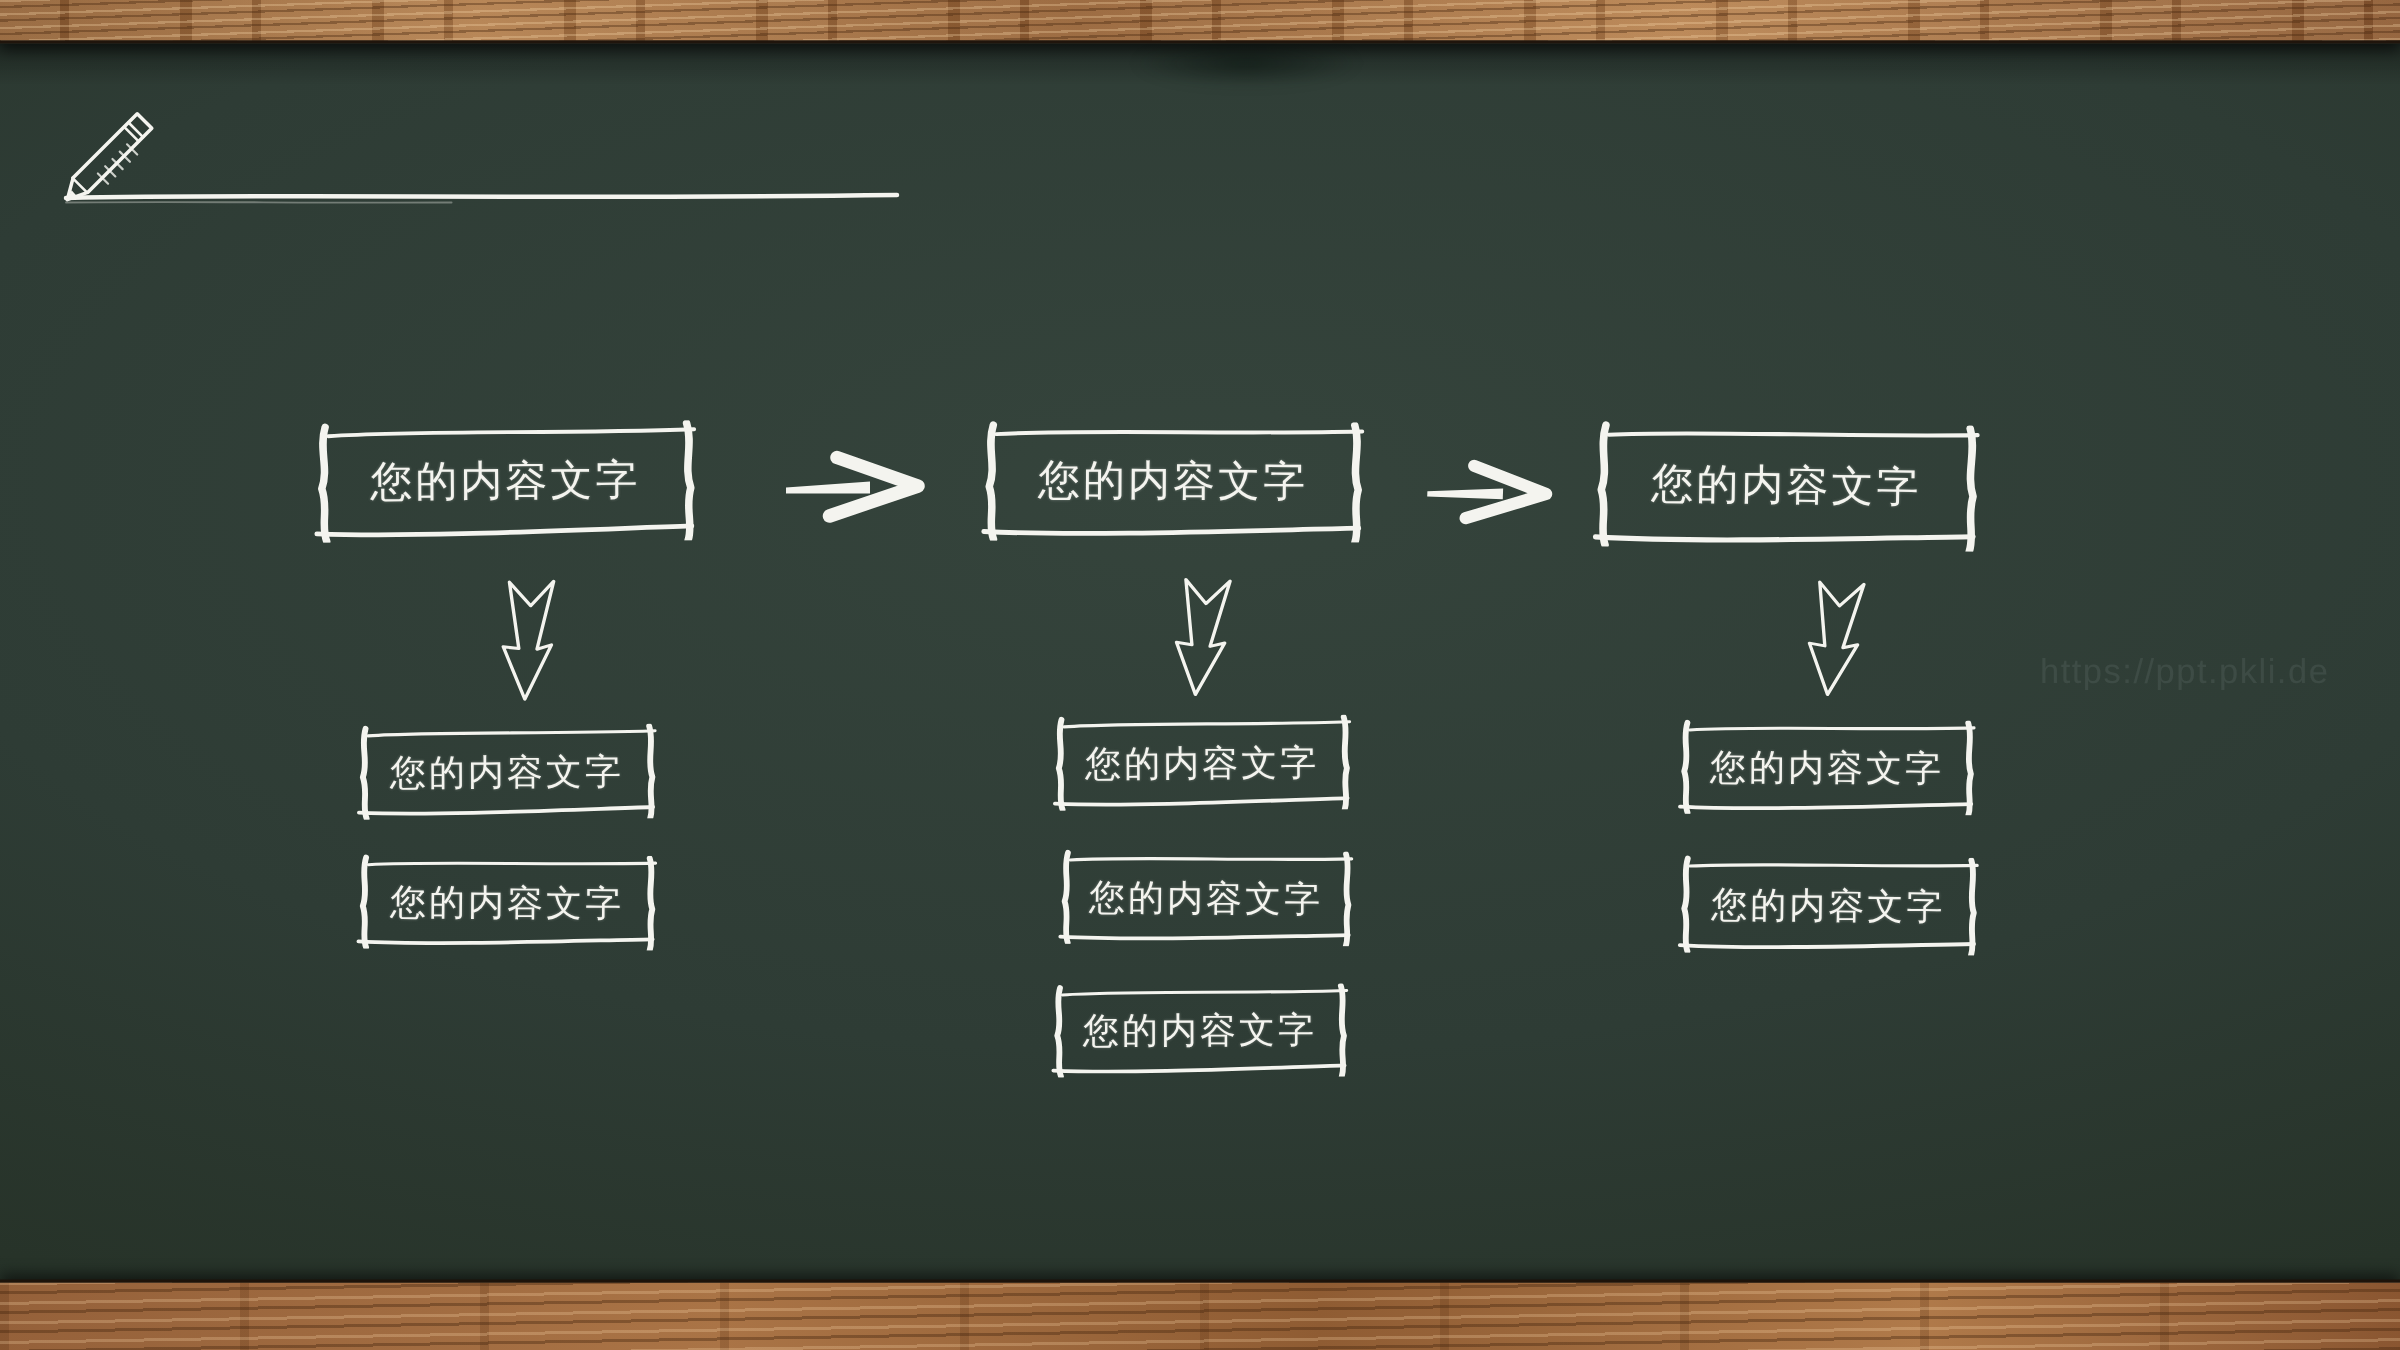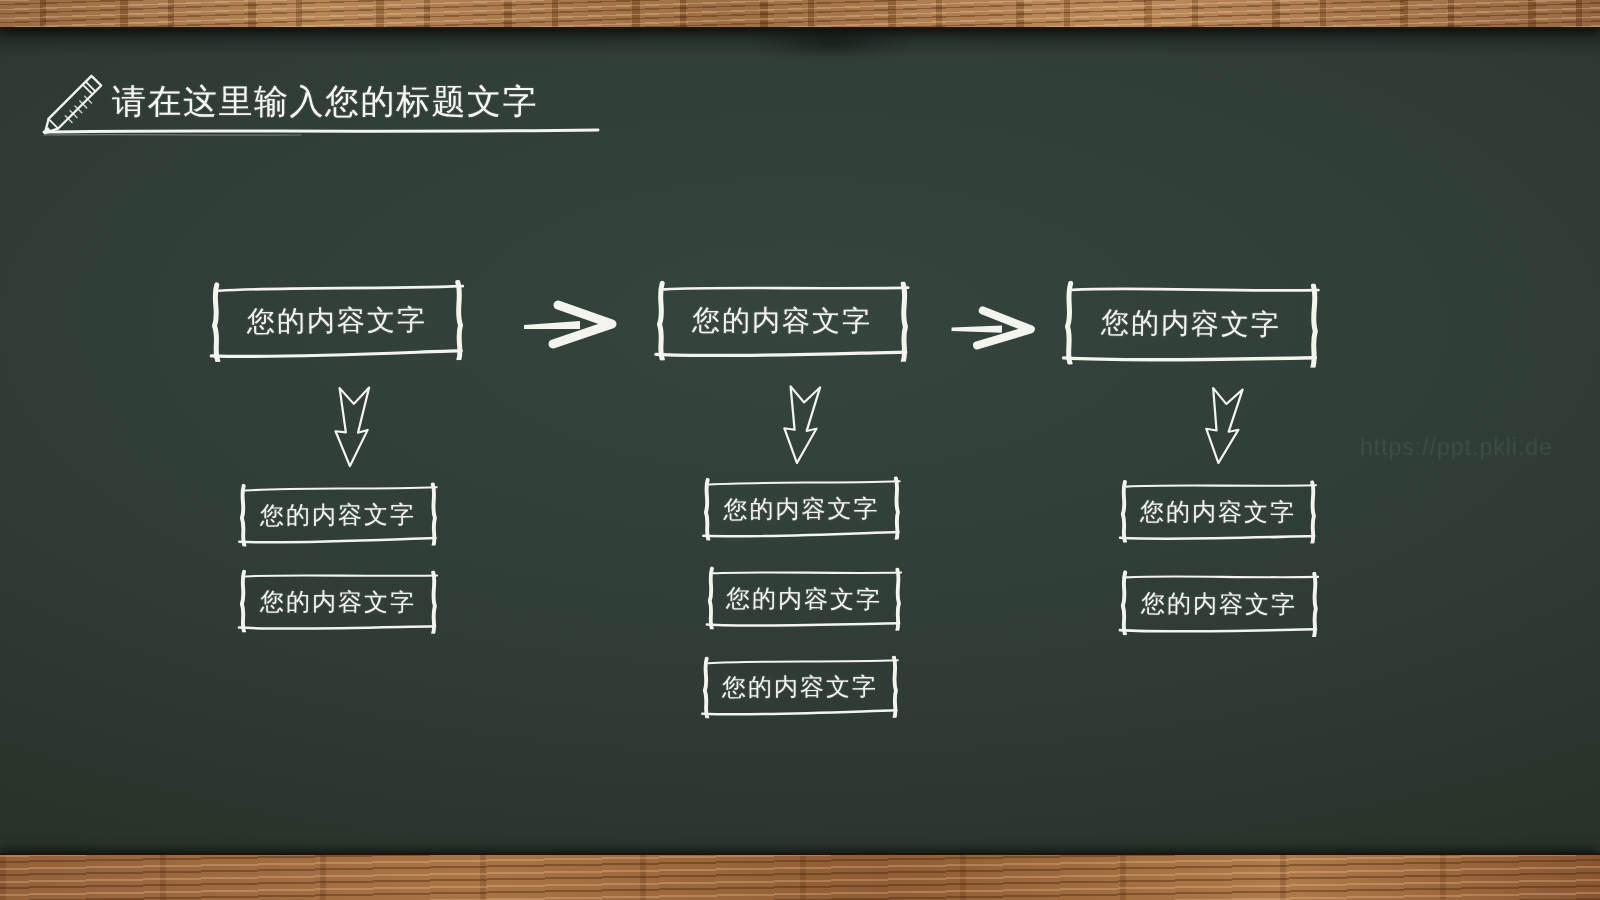--- a/index.html
+++ b/index.html
@@ -99,21 +99,20 @@
     </defs>
   </svg>
 
   <div class="wood wood-top"></div>
   <div class="board"></div>
   <div class="smudge"></div>
 
   <svg class="pencil" viewBox="0 0 70 70">
       <use href="#pencil"></use>
     </svg>
-  <h1 class="title">请在这里输入您的标题文字</h1>
   <svg class="underline" viewBox="0 0 560 14" preserveAspectRatio="none">
     <path class="chalk-stroke" stroke-width="3" d="M 2 8 C 140 5 320 9 558 6"></path>
     <path class="chalk-stroke" stroke-width="1.2" opacity=".35" d="M 2 11 C 80 10 160 11.5 260 11"></path>
   </svg>
 
   <div class="chalk-box box-lg" style="left:207px;top:281px;width:260px;height:80px;transform:rotate(-0.4deg)">
     <svg class="frame" viewBox="0 0 260 80" preserveAspectRatio="none">
         <use href="#chalk-frame"></use>
       </svg>
     <span class="box-text">您的内容文字</span>

